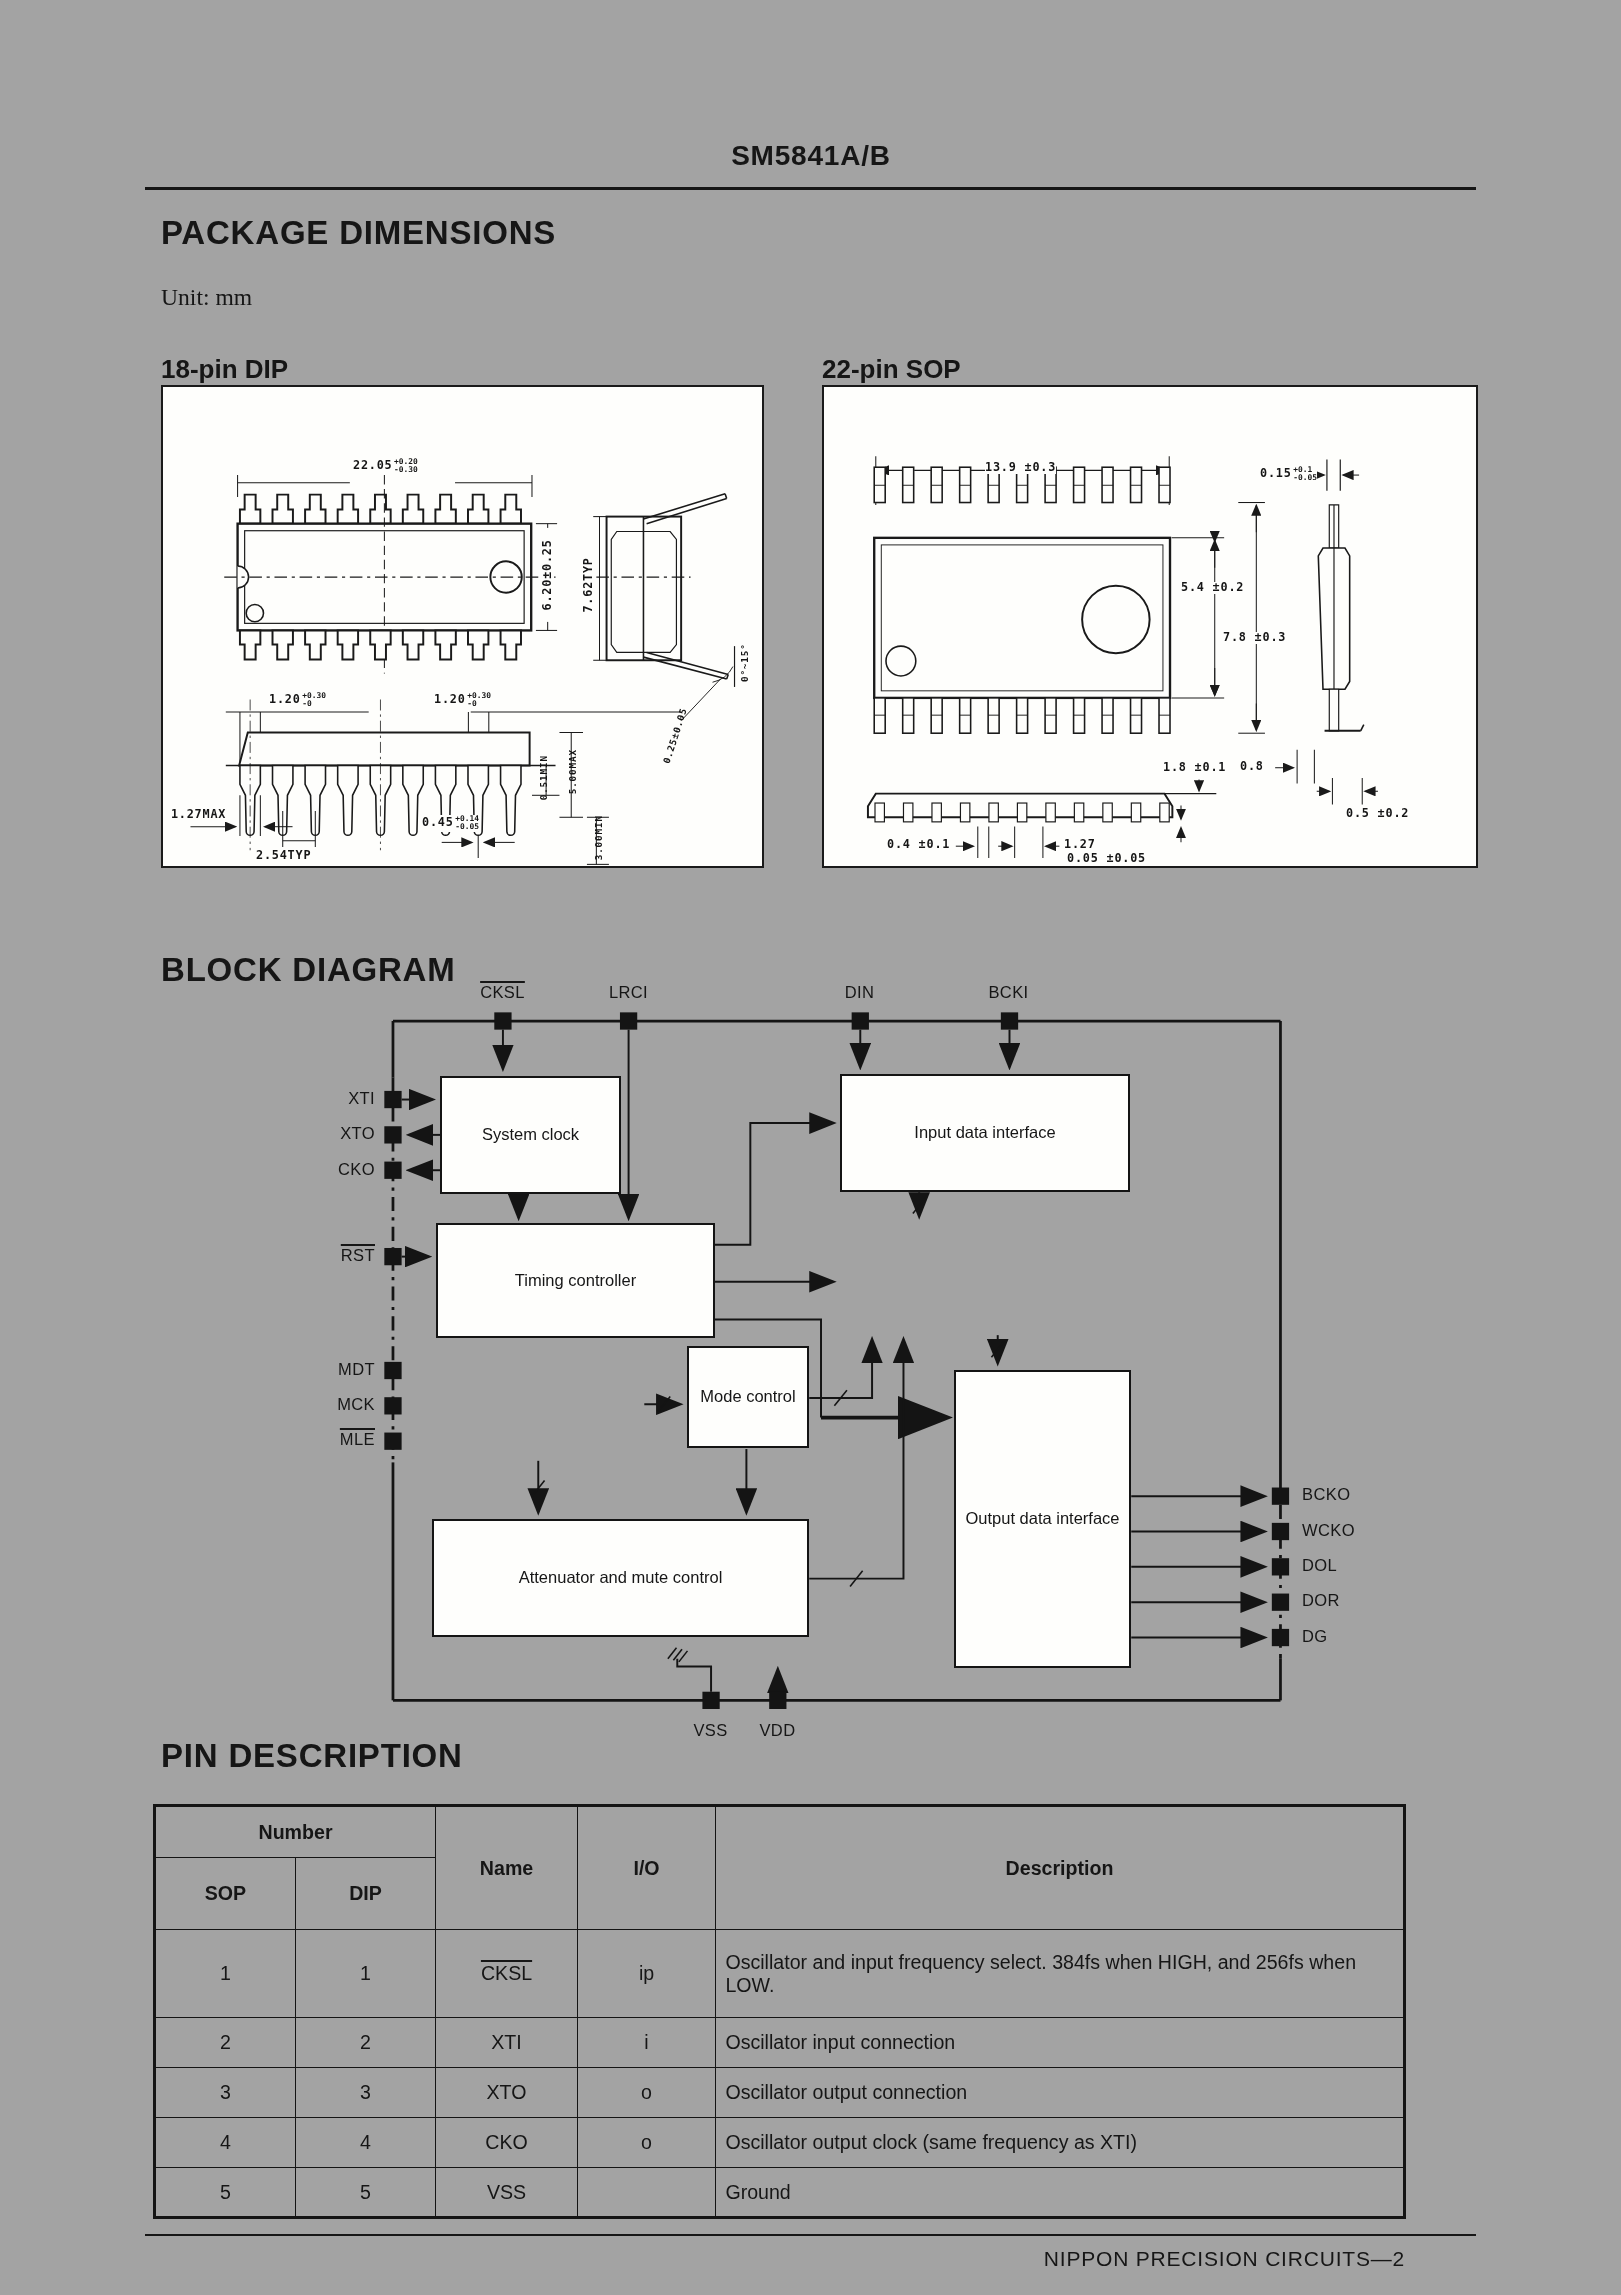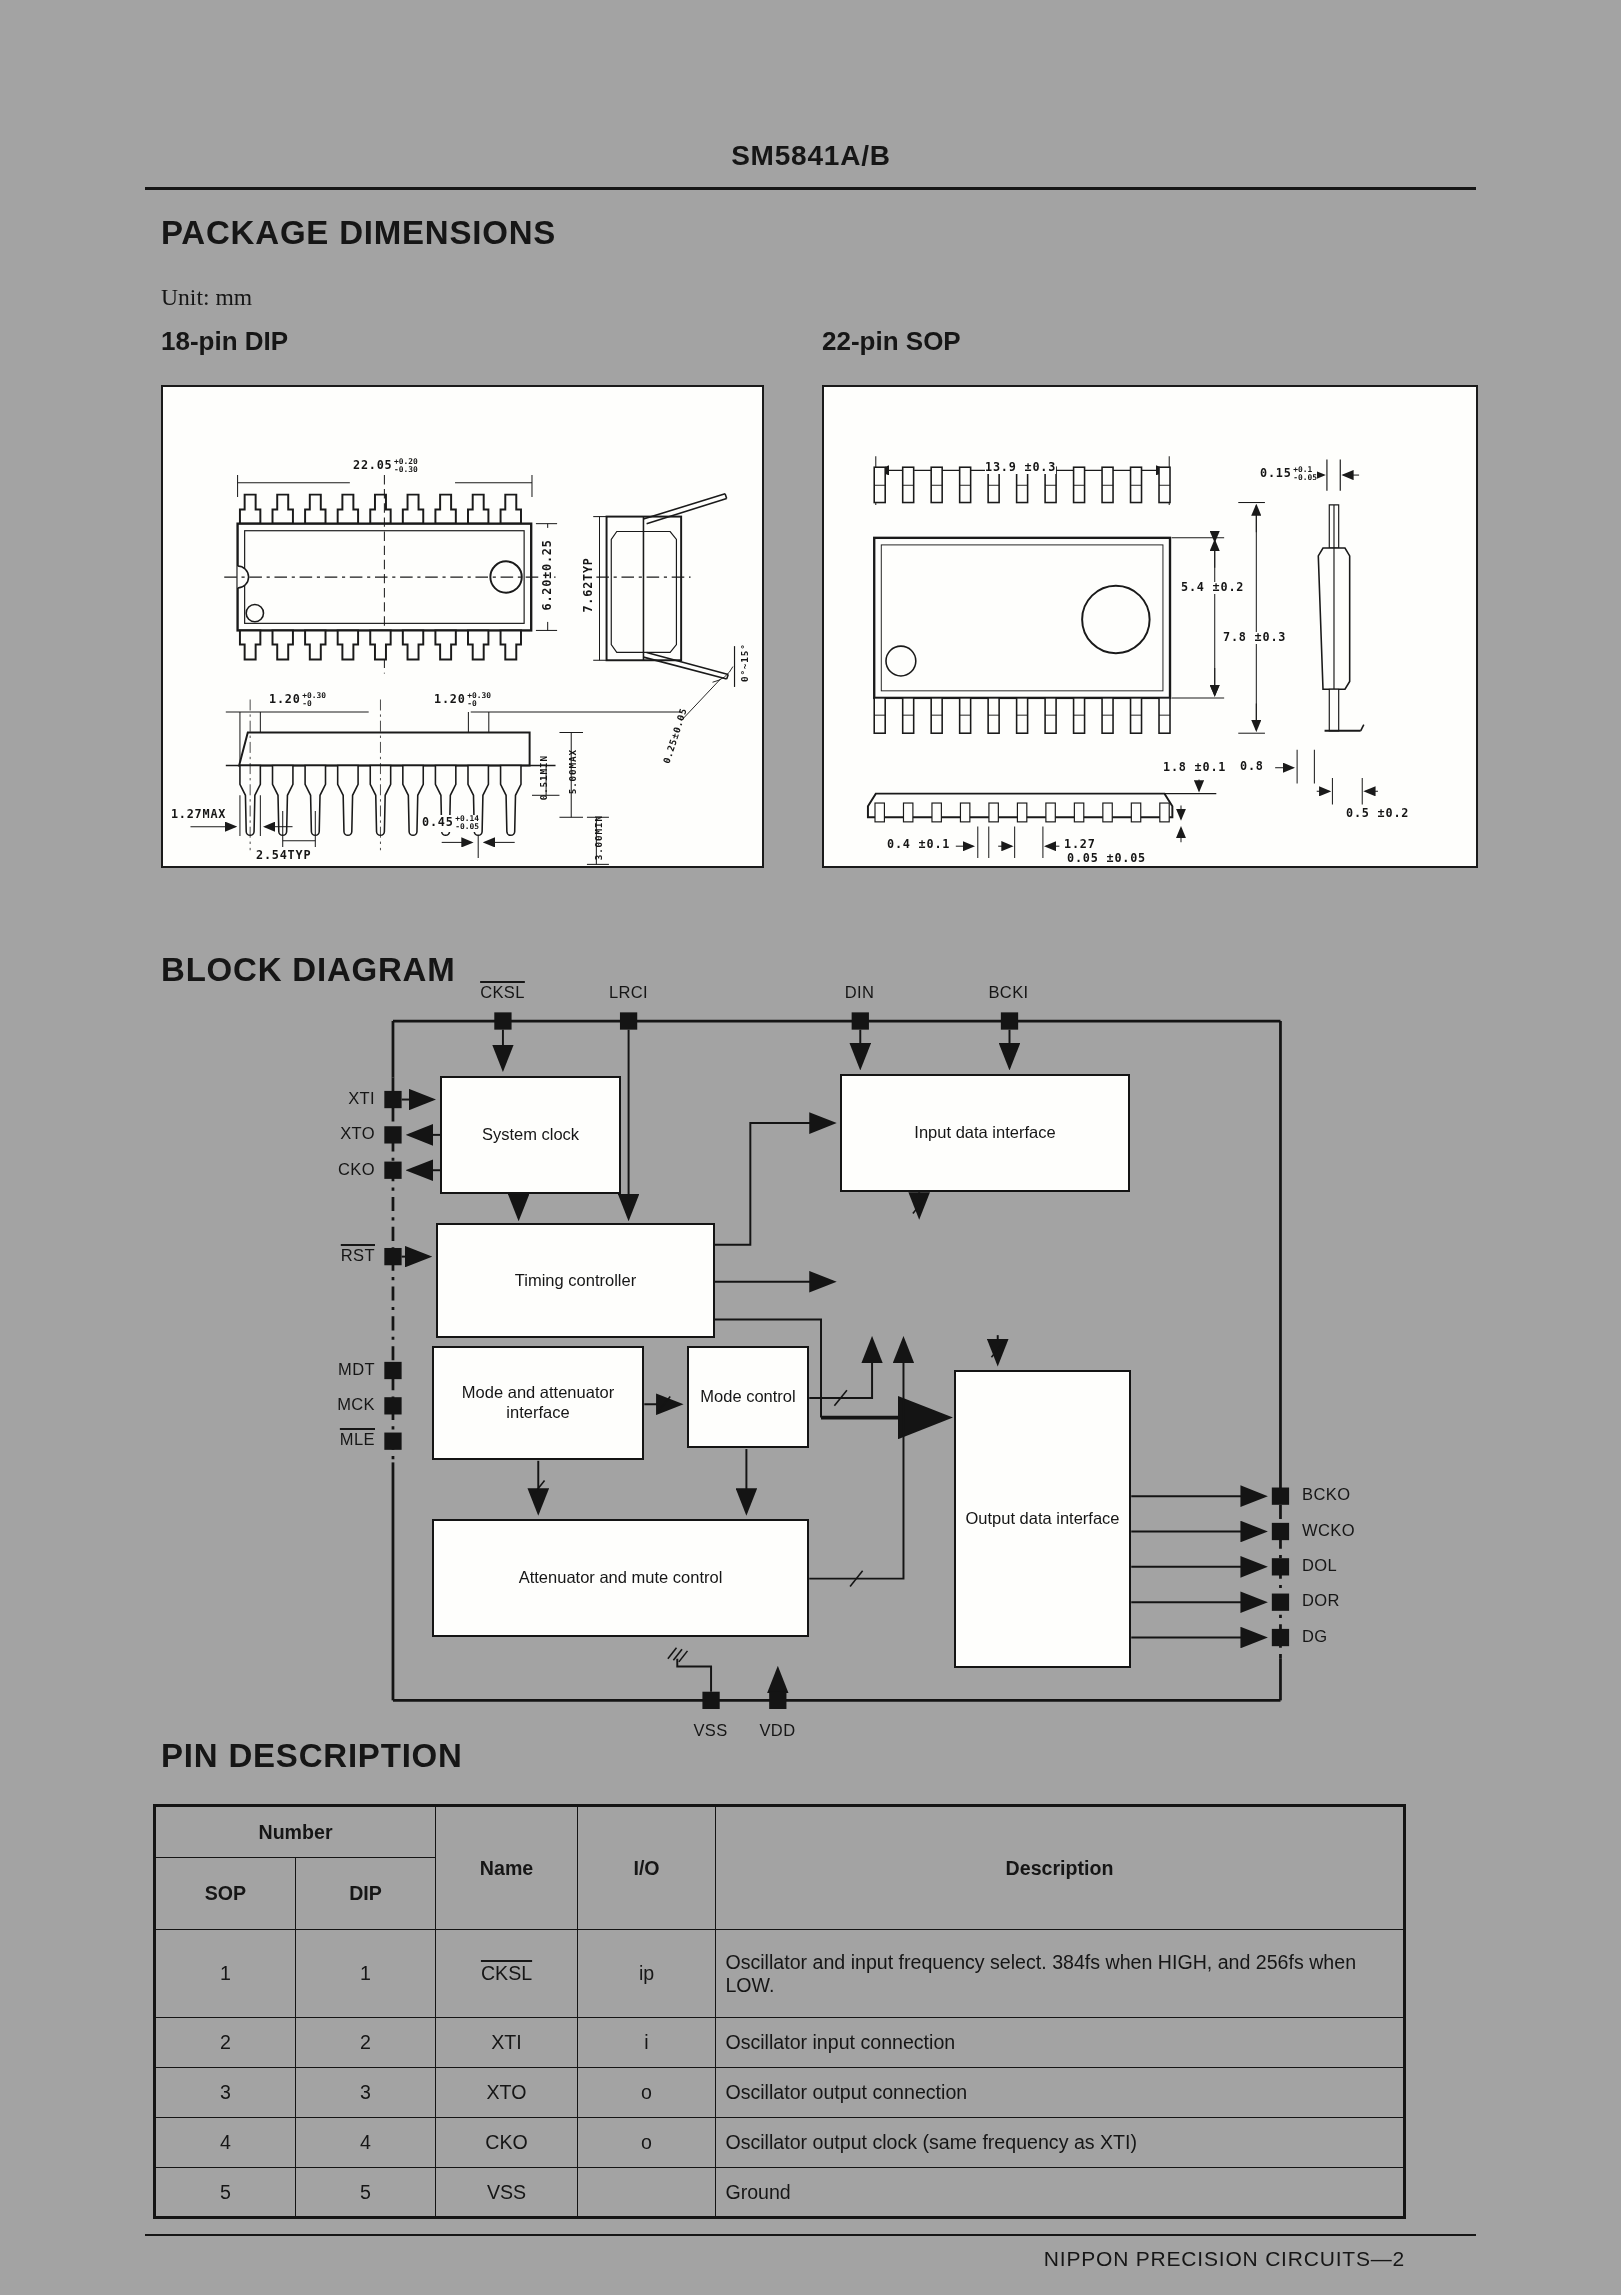--- a/index.html
+++ b/index.html
@@ -3,21 +3,21 @@
 <meta charset="utf-8">
 <style>
   html,body{margin:0;padding:0;background:#777;}
   .page{position:relative;width:1622px;height:2295px;background:#a3a3a3;color:#161616;
         font-family:"Liberation Sans",sans-serif;overflow:hidden;}
   .abs{position:absolute;}
   .doc-title{top:140px;left:0;width:1622px;text-align:center;font-size:28px;font-weight:bold;letter-spacing:0.8px;}
   .hrule{left:145px;width:1331px;background:#161616;}
   .h1{font-size:33px;font-weight:bold;letter-spacing:0.8px;}
   .unit{font-family:"Liberation Serif",serif;font-size:23.6px;}
-  .pkg-title{font-size:26px;font-weight:bold;}
+  .pkg-title{font-size:26px;font-weight:bold;margin-top:28px;}
   .pkg-box{border:2.4px solid #1a1a1a;background:#fefefc;}
   svg{position:absolute;left:0;top:0;overflow:visible;}
   .dim{font-family:"DejaVu Sans Mono",monospace;font-size:11.8px;font-weight:bold;letter-spacing:0.8px;
        display:flex;align-items:center;justify-content:center;white-space:nowrap;background:#fefefc;line-height:1;}
   .dim .tolstack{display:inline-flex;flex-direction:column;font-size:7.9px;letter-spacing:0;margin-left:1.6px;line-height:1.05;}
   .vlab{transform:rotate(-90deg);}
   .r72{transform:rotate(-72deg);}
   .blk{border:2.4px solid #141414;background:#fefefc;display:flex;align-items:center;justify-content:center;
        text-align:center;font-size:16.5px;line-height:1.2;padding:3.1px;box-sizing:border-box;}
   .pin-lab{font-size:16.5px;letter-spacing:0.4px;display:flex;align-items:center;}
@@ -401,21 +401,20 @@
         <rect x="1619" y="2074" width="22" height="22"></rect>
         <rect x="894" y="2154" width="22" height="22"></rect>
           <rect x="979" y="2154" width="22" height="22"></rect>
       </g>
     </g>
   </svg>
 
   <div class="abs blk" style="left:440px;top:1076px;width:181px;height:118px;">System clock</div>
   <div class="abs blk" style="left:840px;top:1074px;width:290px;height:118px;">Input data interface</div>
   <div class="abs blk" style="left:436px;top:1223px;width:279px;height:115px;">Timing controller</div>
-  <div class="abs blk" style="left:432px;top:1346px;width:212px;height:114px;">Mode and attenuator interface</div>
   <div class="abs blk" style="left:687px;top:1346px;width:122px;height:102px;">Mode control</div>
   <div class="abs blk" style="left:954px;top:1370px;width:177px;height:298px;">Output data interface</div>
   <div class="abs blk" style="left:432px;top:1519px;width:377px;height:118px;">Attenuator and mute control</div>
 
   <div class="abs pin-lab ct" style="left:467px;top:983px;width:71px;">
       <span class="ov">CKSL</span>
     </div>
   <div class="abs pin-lab ct" style="left:593px;top:983px;width:71px;">
       <span>LRCI</span>
     </div>

